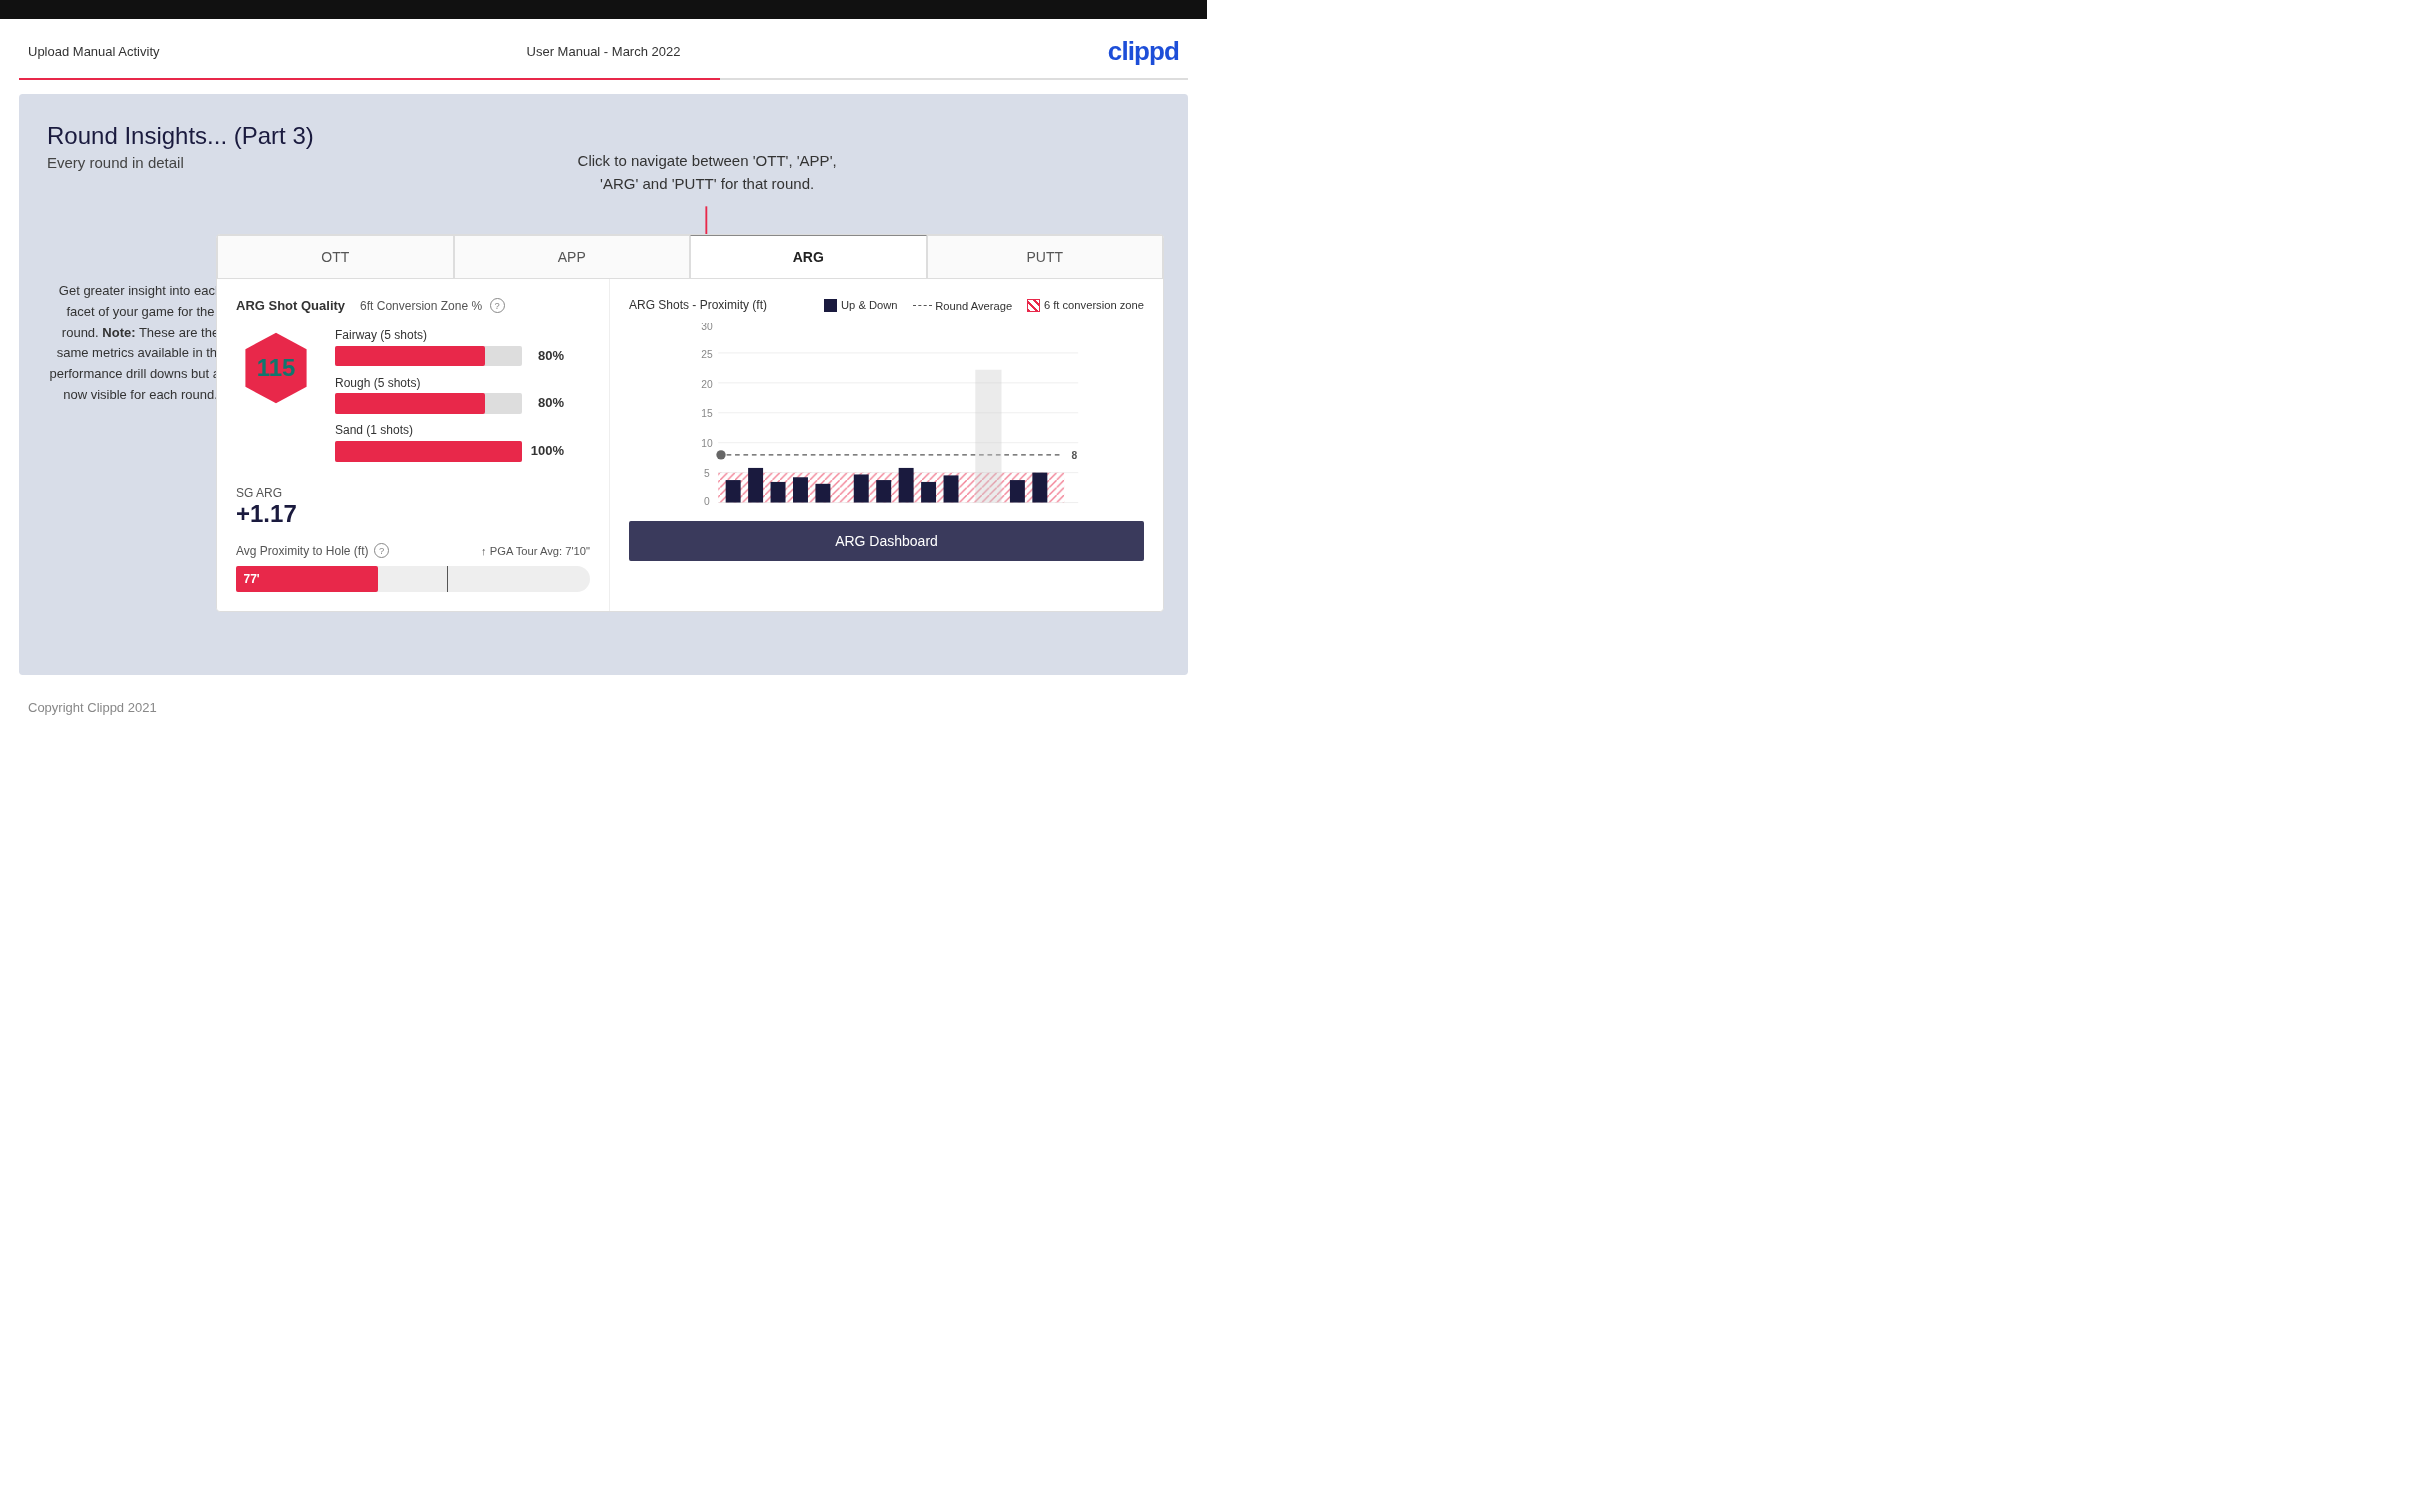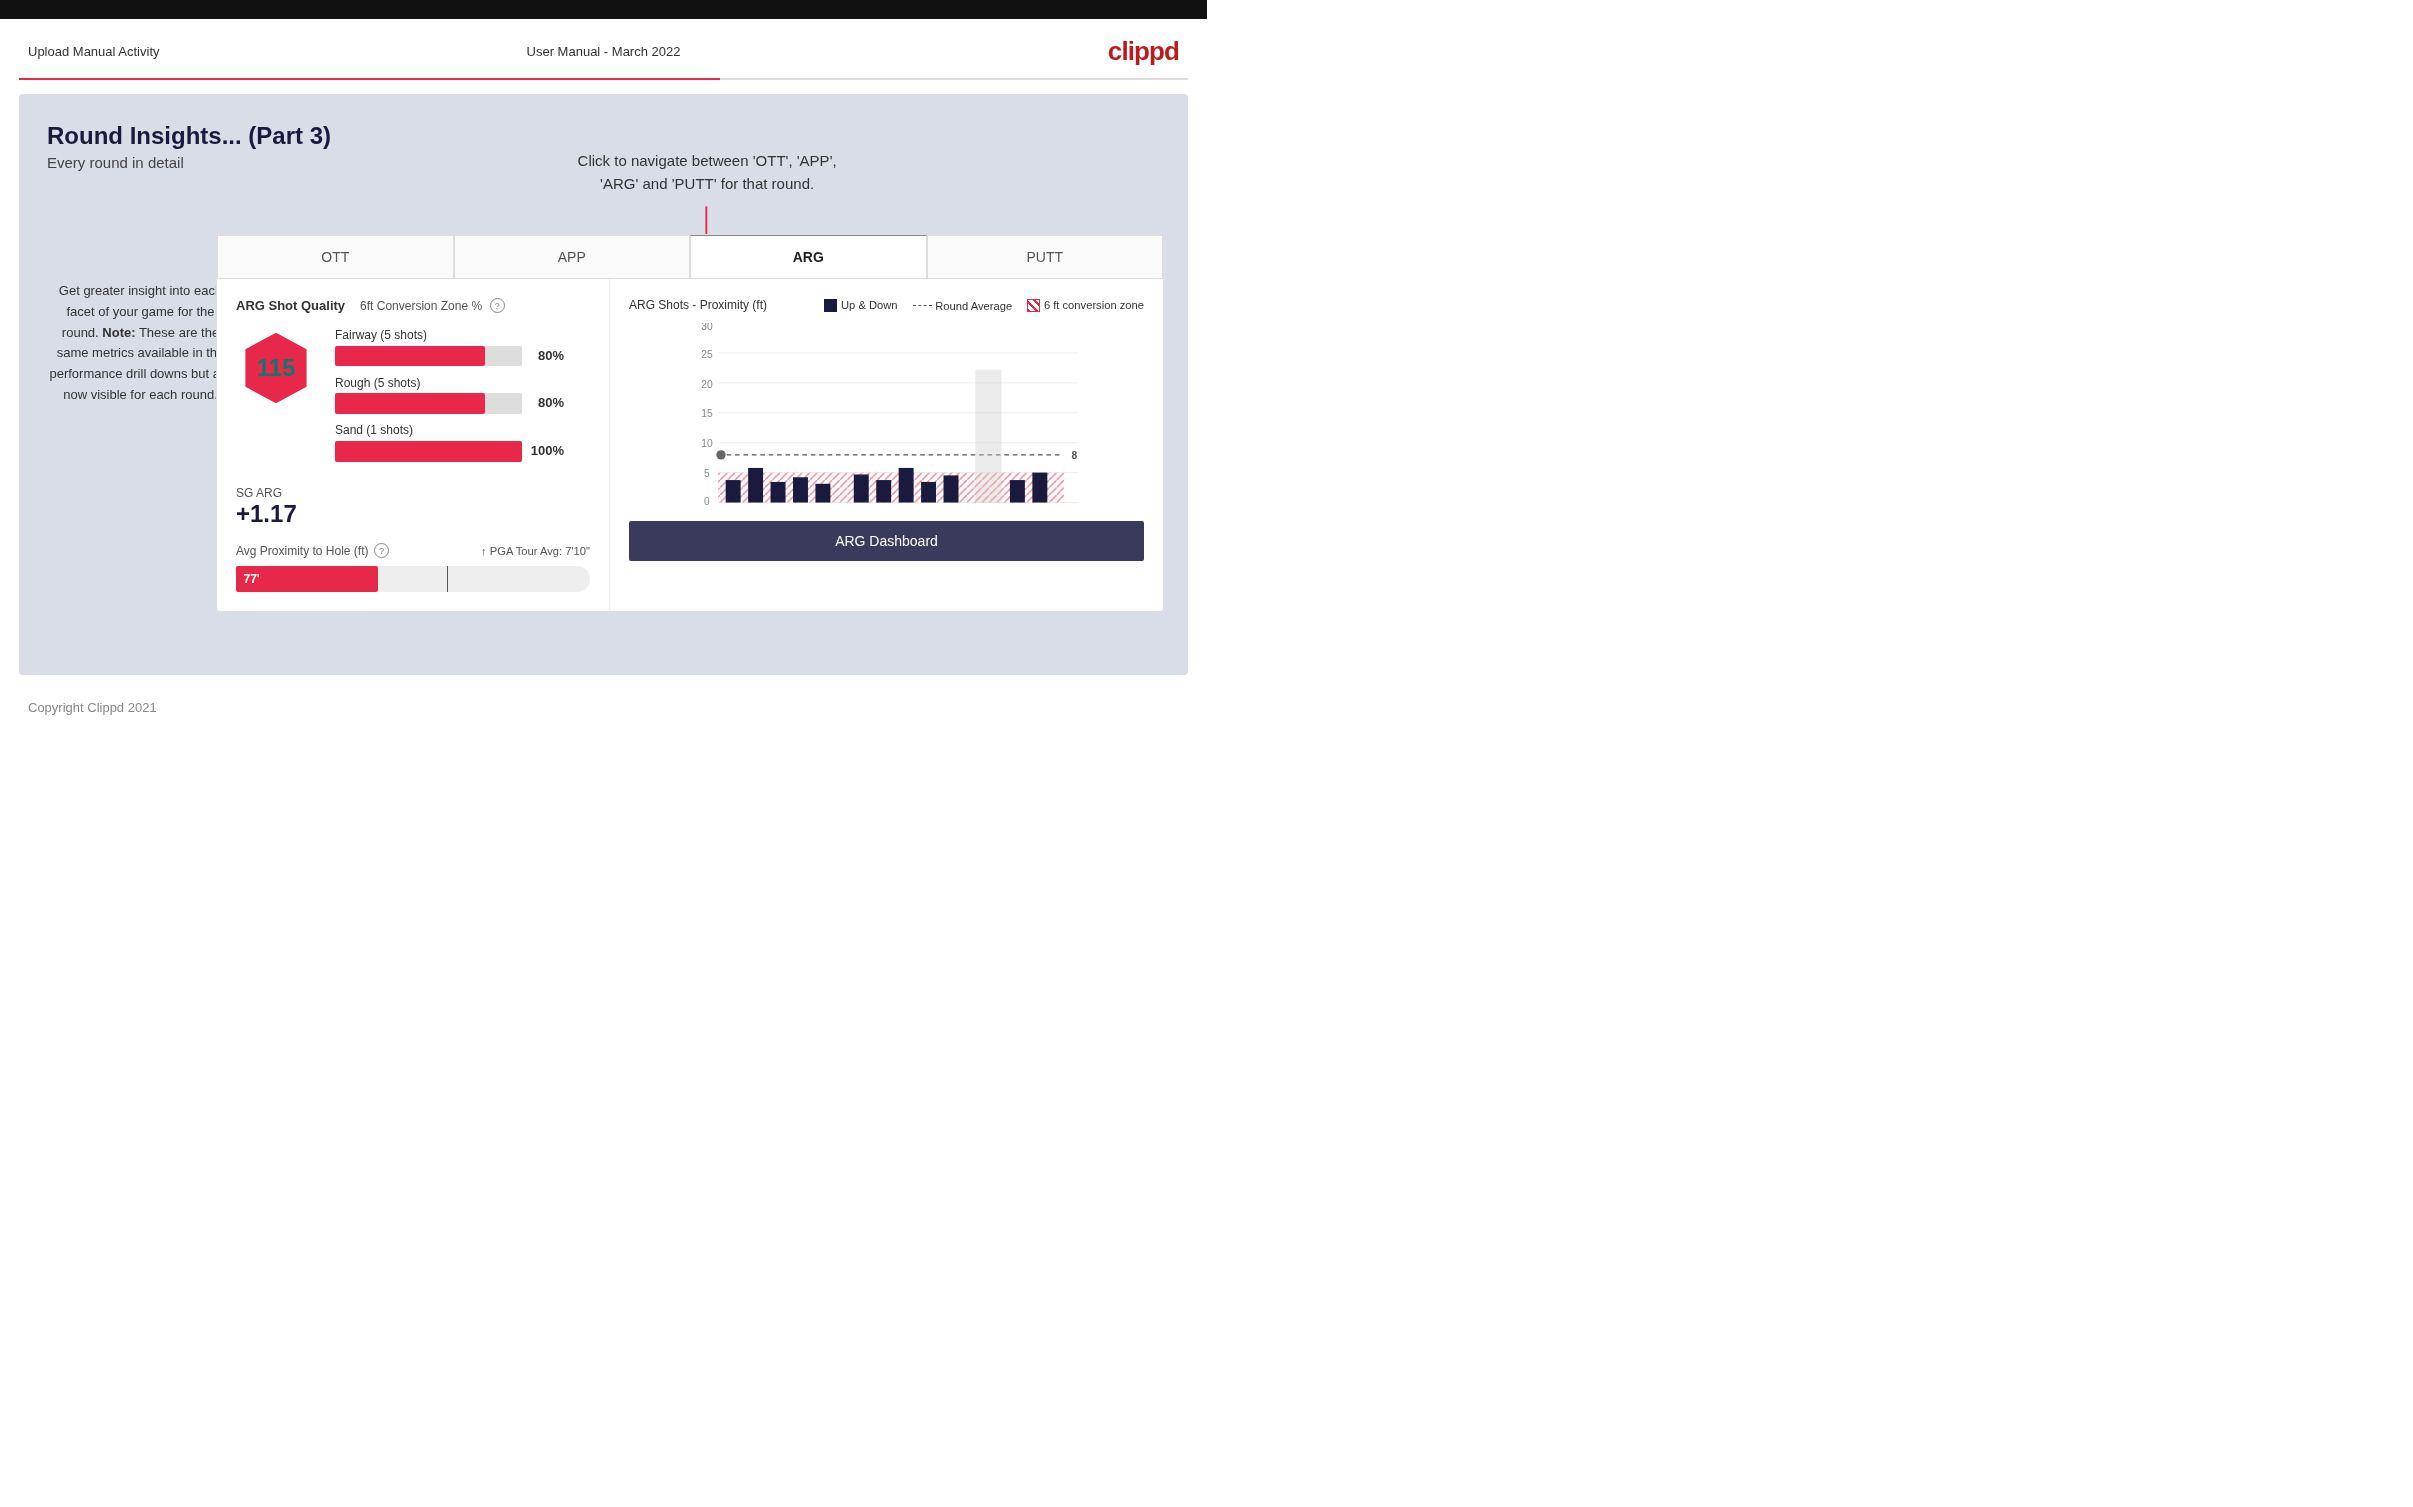--- a/index.html
+++ b/index.html
@@ -33,42 +33,42 @@
     .header-center {
       font-size: 13px;
       color: #333;
       position: absolute;
       left: 50%;
       transform: translateX(-50%);
     }
     .header-logo {
       font-size: 26px;
       font-weight: 700;
-      color: #b91c1c;
+      color: #1d4ed8;
       letter-spacing: -0.9px;
     }
     .header-divider {
       height: 1.9px;
       background: linear-gradient(to right, #e8284a, #e8284a 60%, #ddd 60%);
       margin: 0 19px;
     }
 
     
     .main-content {
       background: #d8dde8;
       margin: 14px 19px;
       padding: 28px;
       border-radius: 3.7px;
       min-height: 581px;
       position: relative;
     }
 
     .page-title {
       font-size: 24px;
-      font-weight: 700;
+      font-weight: 400;
       color: #1a1a3e;
       margin-bottom: 3.7px;
     }
     .page-subtitle {
       font-size: 15px;
       color: #444;
       margin-bottom: 19px;
     }
 
     

